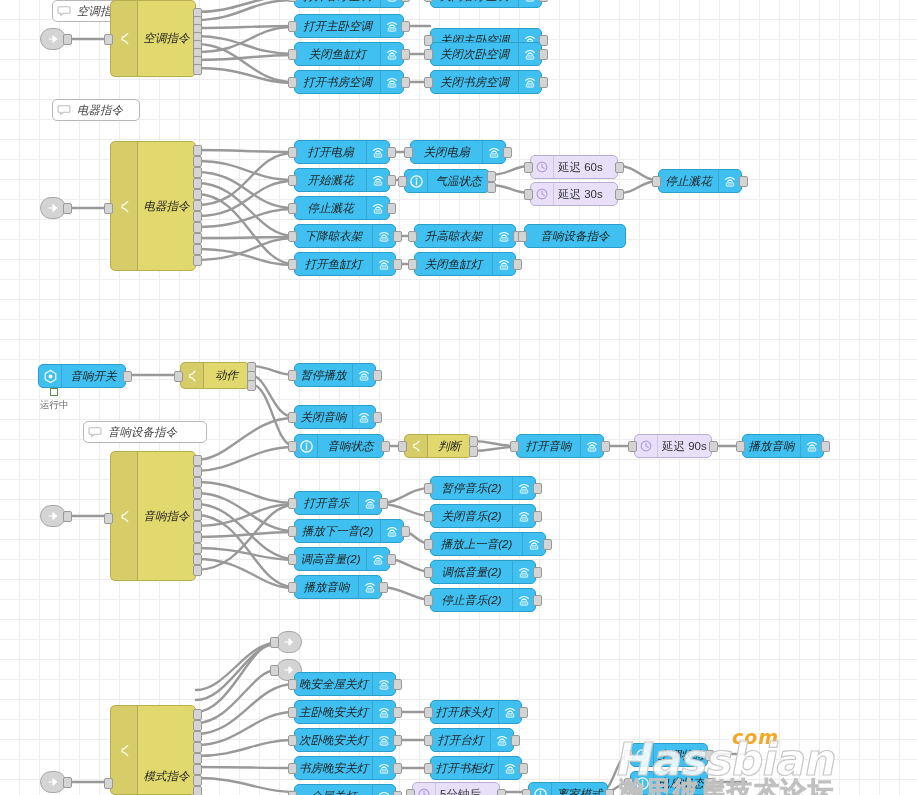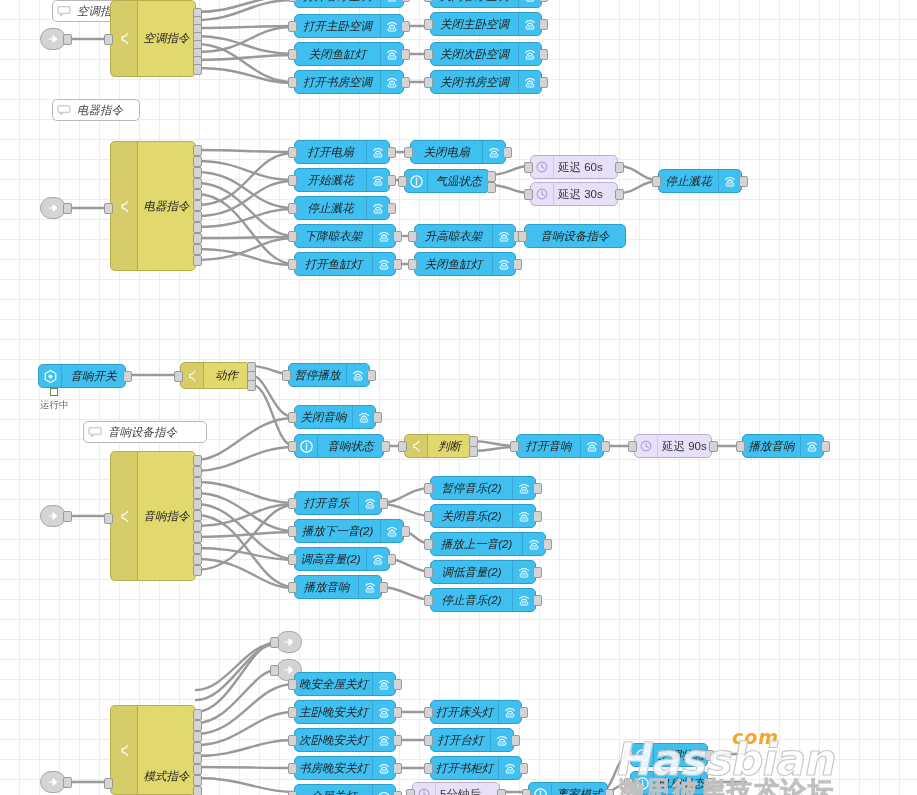--- a/index.html
+++ b/index.html
@@ -478,21 +478,21 @@
         <rect x="3.8" y="10.2" width="8.4" height="3.6" rx=".7" fill="none" stroke="#fff" stroke-width="1.1"></rect>
         <circle cx="6" cy="12" r=".55" fill="#fff"></circle>
           <circle cx="8" cy="12" r=".55" fill="#fff"></circle>
           <circle cx="10" cy="12" r=".55" fill="#fff"></circle>
       </svg>
     </span>
     <div class="port in" style="top:6px;left:-7px;"></div>
     <div class="port out" style="top:6px;right:-7px;"></div>
   </div>
 
-  <div class="node n-blue" style="left:430px;top:12px;width:112px;">
+  <div class="node n-blue" style="left:430px;top:28px;width:112px;">
     <span class="lbl">关闭主卧空调</span>
     <span class="ic-right">
       <svg class="gi" width="14" height="14" viewBox="0 0 16 16">
         <path d="M3 6.2a7 7 0 0 1 10 0M5.2 8.4a4 4 0 0 1 5.6 0" fill="none" stroke="#fff" stroke-width="1.2" stroke-linecap="round"></path>
         <rect x="3.8" y="10.2" width="8.4" height="3.6" rx=".7" fill="none" stroke="#fff" stroke-width="1.1"></rect>
         <circle cx="6" cy="12" r=".55" fill="#fff"></circle>
           <circle cx="8" cy="12" r=".55" fill="#fff"></circle>
           <circle cx="10" cy="12" r=".55" fill="#fff"></circle>
       </svg>
     </span>
@@ -731,21 +731,21 @@
         <rect x="3.8" y="10.2" width="8.4" height="3.6" rx=".7" fill="none" stroke="#fff" stroke-width="1.1"></rect>
         <circle cx="6" cy="12" r=".55" fill="#fff"></circle>
           <circle cx="8" cy="12" r=".55" fill="#fff"></circle>
           <circle cx="10" cy="12" r=".55" fill="#fff"></circle>
       </svg>
     </span>
     <div class="port in" style="top:6px;left:-7px;"></div>
     <div class="port out" style="top:6px;right:-7px;"></div>
   </div>
 
-  <div class="node n-blue" style="left:288px;top:363px;width:82px;">
+  <div class="node n-blue" style="left:294px;top:363px;width:82px;">
     <span class="lbl">暂停播放</span>
     <span class="ic-right">
       <svg class="gi" width="14" height="14" viewBox="0 0 16 16">
         <path d="M3 6.2a7 7 0 0 1 10 0M5.2 8.4a4 4 0 0 1 5.6 0" fill="none" stroke="#fff" stroke-width="1.2" stroke-linecap="round"></path>
         <rect x="3.8" y="10.2" width="8.4" height="3.6" rx=".7" fill="none" stroke="#fff" stroke-width="1.1"></rect>
         <circle cx="6" cy="12" r=".55" fill="#fff"></circle>
           <circle cx="8" cy="12" r=".55" fill="#fff"></circle>
           <circle cx="10" cy="12" r=".55" fill="#fff"></circle>
       </svg>
     </span>

